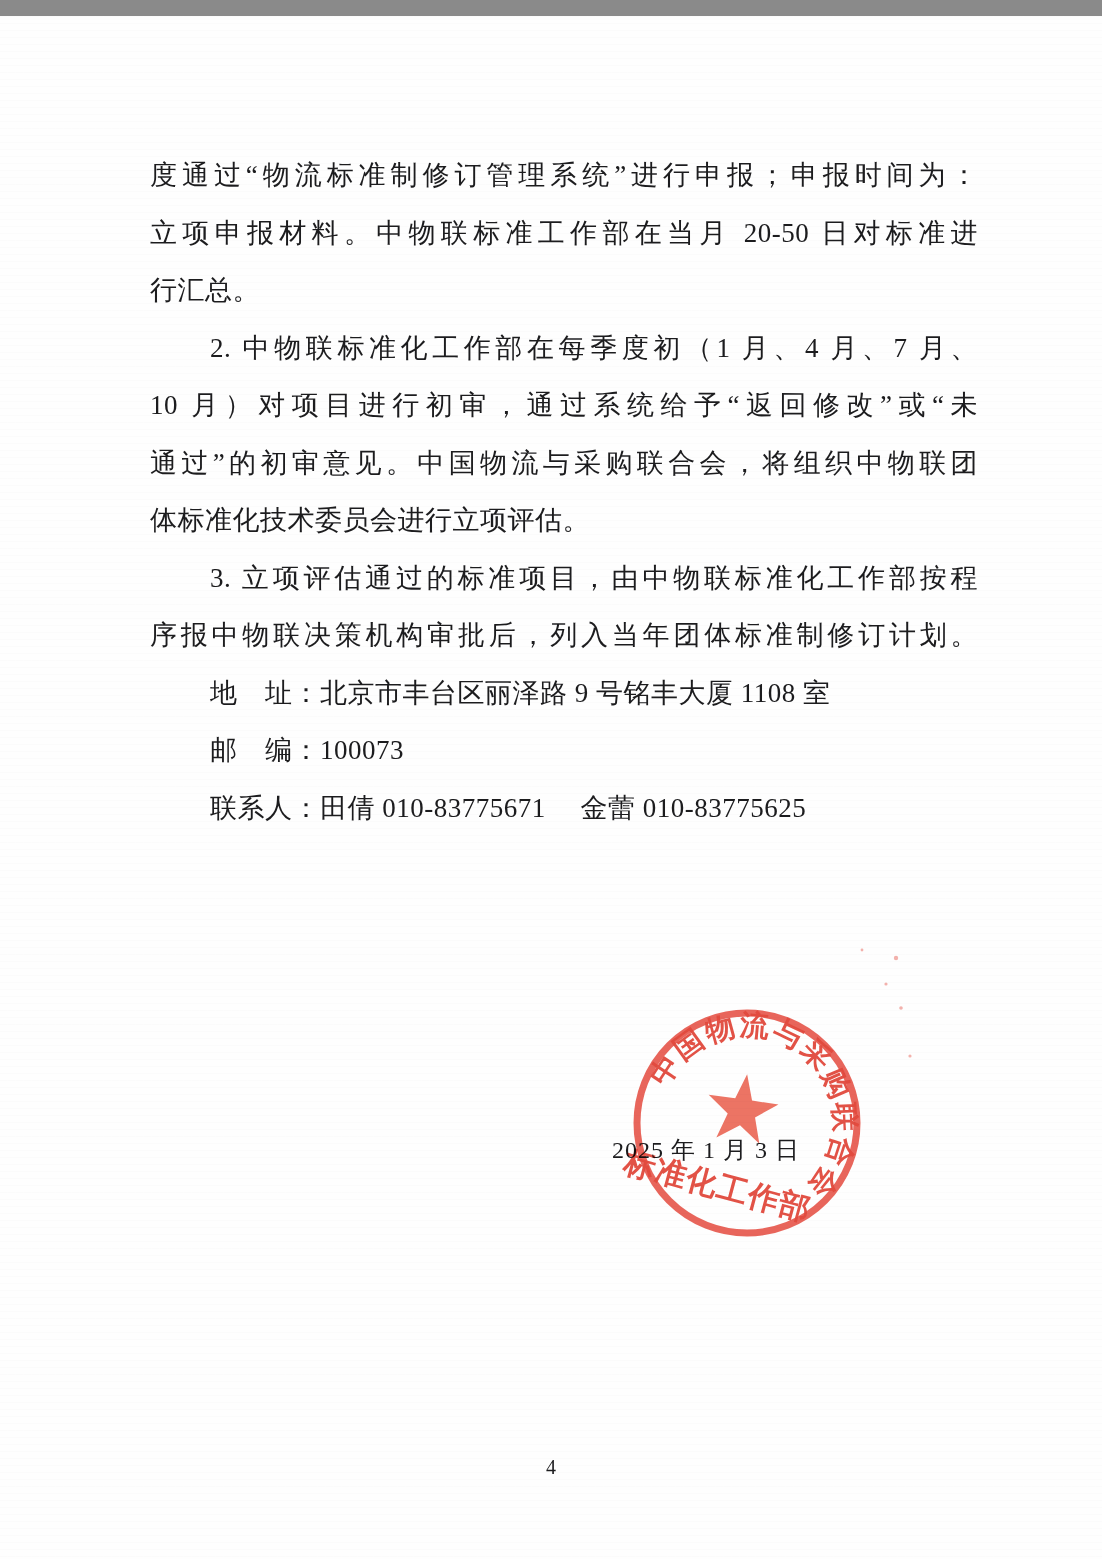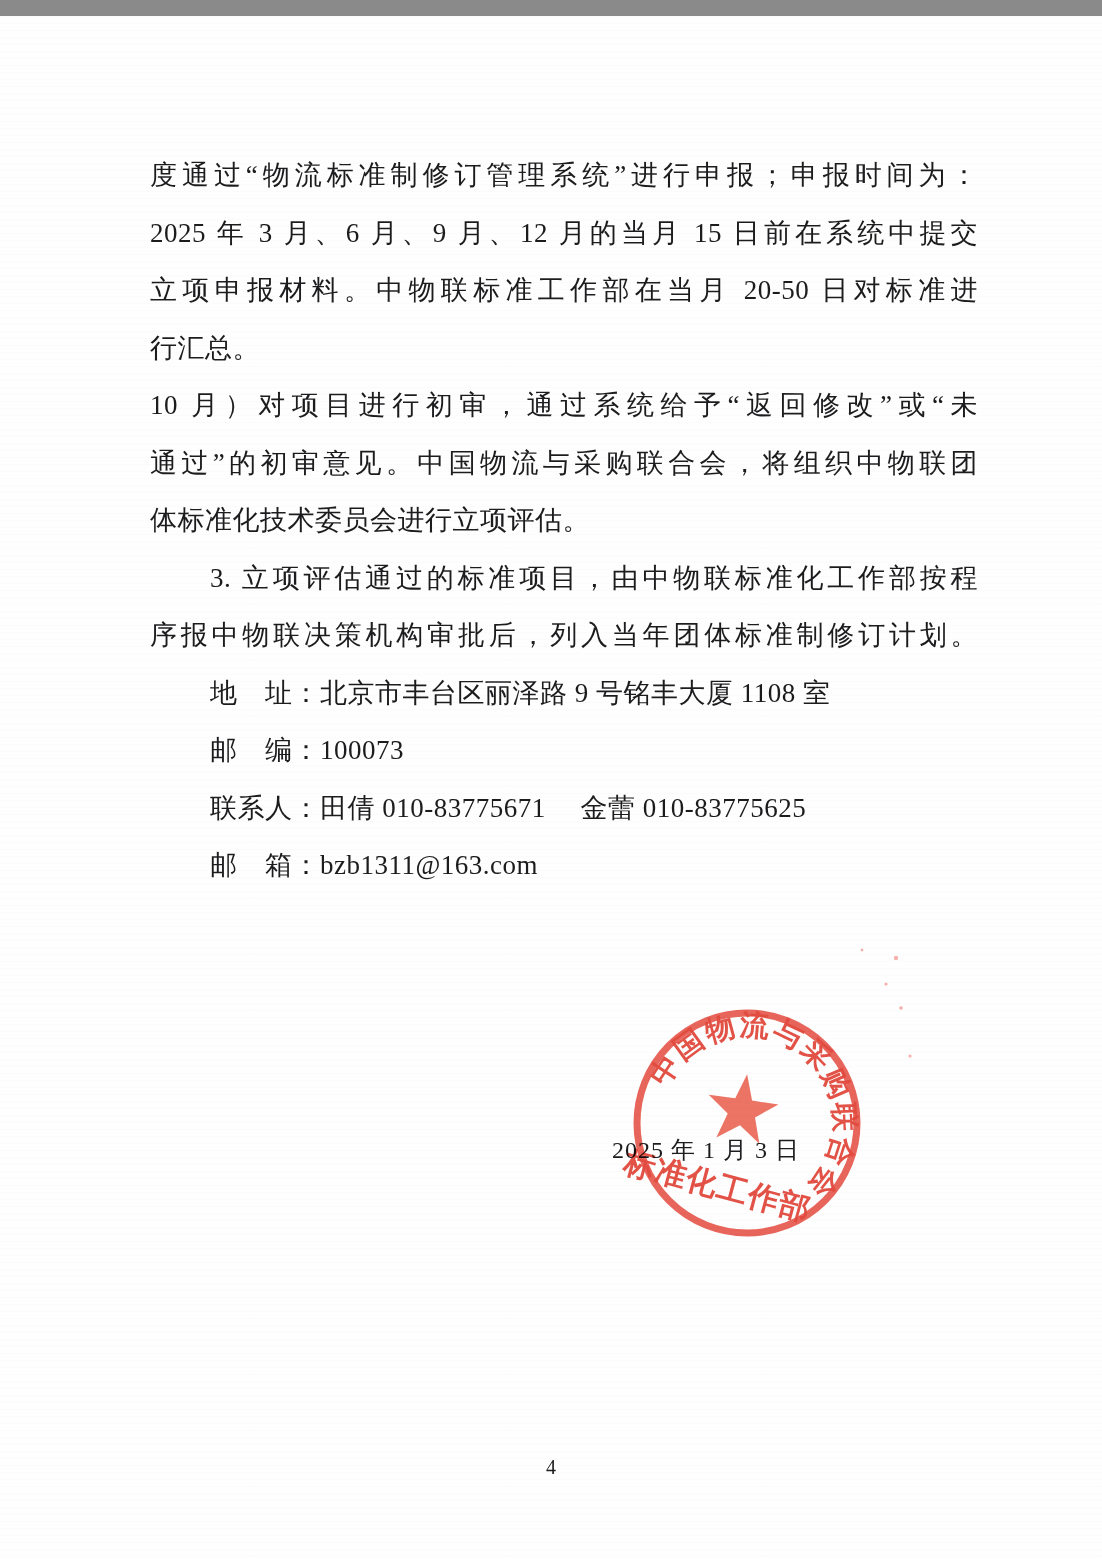--- a/index.html
+++ b/index.html
@@ -75,32 +75,31 @@
     font-size: 20px;
   }
 </style>
 </head>
 <body>
 
 <div class="page">
 
   <div class="content">
     <div class="line fill">度通过“物流标准制修订管理系统”进行申报；申报时间为：</div>
-    <div class="line fill">2025 年 3 月、6 月、9 月、12 月的当月 15 日前在系统中提交</div>
     <div class="line fill">立项申报材料。中物联标准工作部在当月 20-50 日对标准进</div>
     <div class="line">行汇总。</div>
+    <div class="line fill indent">2. 中物联标准化工作部在每季度初（1 月、4 月、7 月、</div>
     <div class="line fill">10 月）对项目进行初审，通过系统给予“返回修改”或“未</div>
     <div class="line fill">通过”的初审意见。中国物流与采购联合会，将组织中物联团</div>
     <div class="line">体标准化技术委员会进行立项评估。</div>
     <div class="line fill indent">3. 立项评估通过的标准项目，由中物联标准化工作部按程</div>
     <div class="line fill">序报中物联决策机构审批后，列入当年团体标准制修订计划。</div>
     <div class="line indent">地　址：北京市丰台区丽泽路 9 号铭丰大厦 1108 室</div>
     <div class="line indent">邮　编：100073</div>
     <div class="line indent">联系人：田倩 010-83775671　 金蕾 010-83775625</div>
-    <div class="line indent">邮　箱：bzb1311@163.com</div>
   </div>
 
   <div class="date-line">2025 年 1 月 3 日</div>
 
   <svg class="stamp" viewBox="0 0 330 330" xmlns="http://www.w3.org/2000/svg">
 
     <circle cx="147" cy="187" r="110" fill="none" stroke="#e4463a" stroke-width="7" opacity="0.9"></circle>
 
     <defs>
       <path id="seal-arc" d="M 64.3 156.9 A 88 88 0 1 1 201.2 256.3" fill="none"></path>

